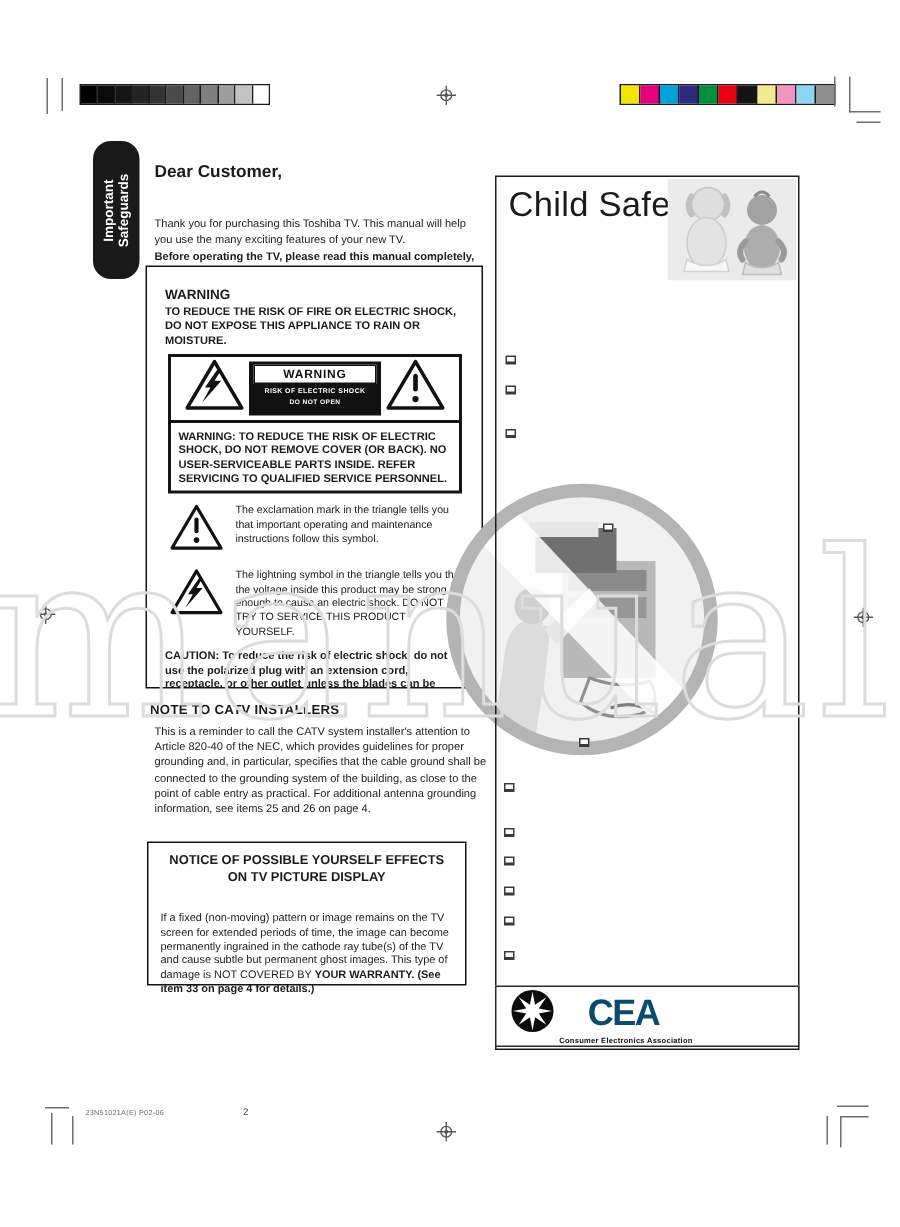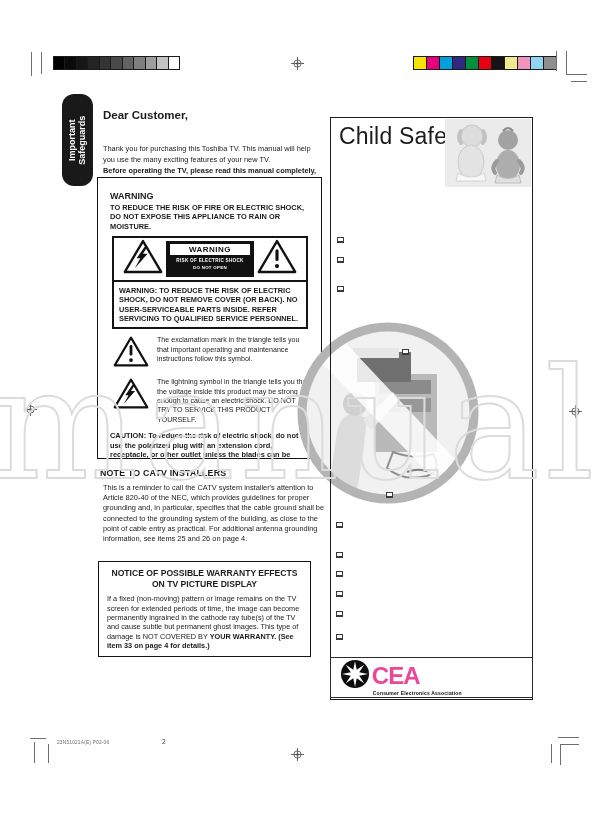--- a/index.html
+++ b/index.html
@@ -77,21 +77,21 @@
   .catv-title { position:absolute; left:100px; top:468px; width:222px; text-align:left;
     font-size:8.8px; font-weight:bold; letter-spacing:0.2px; }
   .catv-body { position:absolute; left:103px; top:483px; width:224px; font-size:7.4px; line-height:1.38; }
 
   
   .notice-box {
     position:absolute; left:98px; top:561px; width:213px; height:96px;
     border:1.4px solid #141414; padding:6px 8px; background:#fff;
   }
   .notice-box .t { text-align:center; font-size:8.6px; font-weight:bold; line-height:1.25; }
-  .notice-box .b { margin-top:5px; font-size:7.3px; line-height:1.28; }
+  .notice-box .b { margin-top:18px; font-size:7.3px; line-height:1.28; }
   .notice-box .b .em { font-weight:bold; }
 
   
   .prohibit-img { position:absolute; left:297px; top:322px; width:182px; height:182px; z-index:1; }
   .child-box {
     position:absolute; left:330px; top:117px; width:203px; height:583px;
     border:1.2px solid #1c1c1c; z-index:2; background:transparent;
   }
   .child-title { position:absolute; left:8px; top:5px; font-size:23px; font-weight:normal; letter-spacing:0.2px; }
   .babies { position:absolute; top:1px; right:1px; width:86px; height:68px; }
@@ -101,22 +101,22 @@
     border:1px solid #3a3a3a; border-bottom-width:2px; z-index:6;
   }
 
   .cea-box {
     position:absolute; left:-1.2px; right:-1.2px; bottom:1px; height:41px;
     border:1.2px solid #2a2a2a; background:#fff;
     display:flex; align-items:center; padding-left:9px;
   }
   .cea-lockup { display:flex; flex-direction:column; }
   .cea-row { display:flex; align-items:center; gap:2px; }
-  .cea-name { font-size:24px; font-weight:900; letter-spacing:-1px; color:#ec4899;
-    font-family:"Liberation Sans", sans-serif; transform:scaleY(1.02); }
+  .cea-name { font-size:24px; font-weight:900; letter-spacing:-1px; color:#0c4a6e;
+    font-family:"Liberation Sans", sans-serif; transform:scaleY(1.02);margin-left:20px; }
   .cea-sub { font-size:5px; font-weight:bold; color:#0c0c0c; margin-left:33px; margin-top:-3px; letter-spacing:0.2px; }
 
   
   .watermark {
     position:absolute; left:-8px; top:348px; width:620px; z-index:40;
     pointer-events:none; white-space:nowrap;
     font-family:"DejaVu Serif", serif; font-size:154px; line-height:1; letter-spacing:5px;
   }
   .wm-outline { color:rgba(255,255,255,0); -webkit-text-stroke:2px #dcdcdc; }
   .wm-filled  { color:#d7d7d7; -webkit-text-stroke:1px #cfcfcf; }
@@ -274,21 +274,21 @@
       <p>The lightning symbol in the triangle tells you that the voltage inside this product may be strong enough to cause an electric shock. DO NOT TRY TO SERVICE THIS PRODUCT YOURSELF.</p>
     </div>
 
     <div class="caution">CAUTION: To reduce the risk of electric shock, do not use the polarized plug with an extension cord, receptacle, or other outlet unless the blades can be inserted completely to prevent blade exposure.</div>
   </div>
 
   <div class="catv-title">NOTE TO CATV INSTALLERS</div>
   <div class="catv-body">This is a reminder to call the CATV system installer's attention to Article 820-40 of the NEC, which provides guidelines for proper grounding and, in particular, specifies that the cable ground shall be connected to the grounding system of the building, as close to the point of cable entry as practical. For additional antenna grounding information, see items 25 and 26 on page 4.</div>
 
   <div class="notice-box">
-    <div class="t">NOTICE OF POSSIBLE WARRANTY EFFECTS</div>
+    <div class="t">NOTICE OF POSSIBLE YOURSELF EFFECTS</div>
     <div class="t">ON TV PICTURE DISPLAY</div>
     <div class="b"><span>If a fixed (non-moving) pattern or image remains on the TV screen for extended periods of time, the image can become permanently ingrained in the cathode ray tube(s) of the TV and cause subtle but permanent ghost images. This type of damage is NOT COVERED BY</span> <span class="em">YOUR WARRANTY. (See item 33 on page 4 for details.)</span></div>
   </div>
 
   <div class="prohibit-img">
     <svg width="182" height="182" viewBox="0 0 182 182">
       <defs>
           <clipPath id="circ">
             <circle cx="91" cy="91" r="86"></circle>
           </clipPath>

